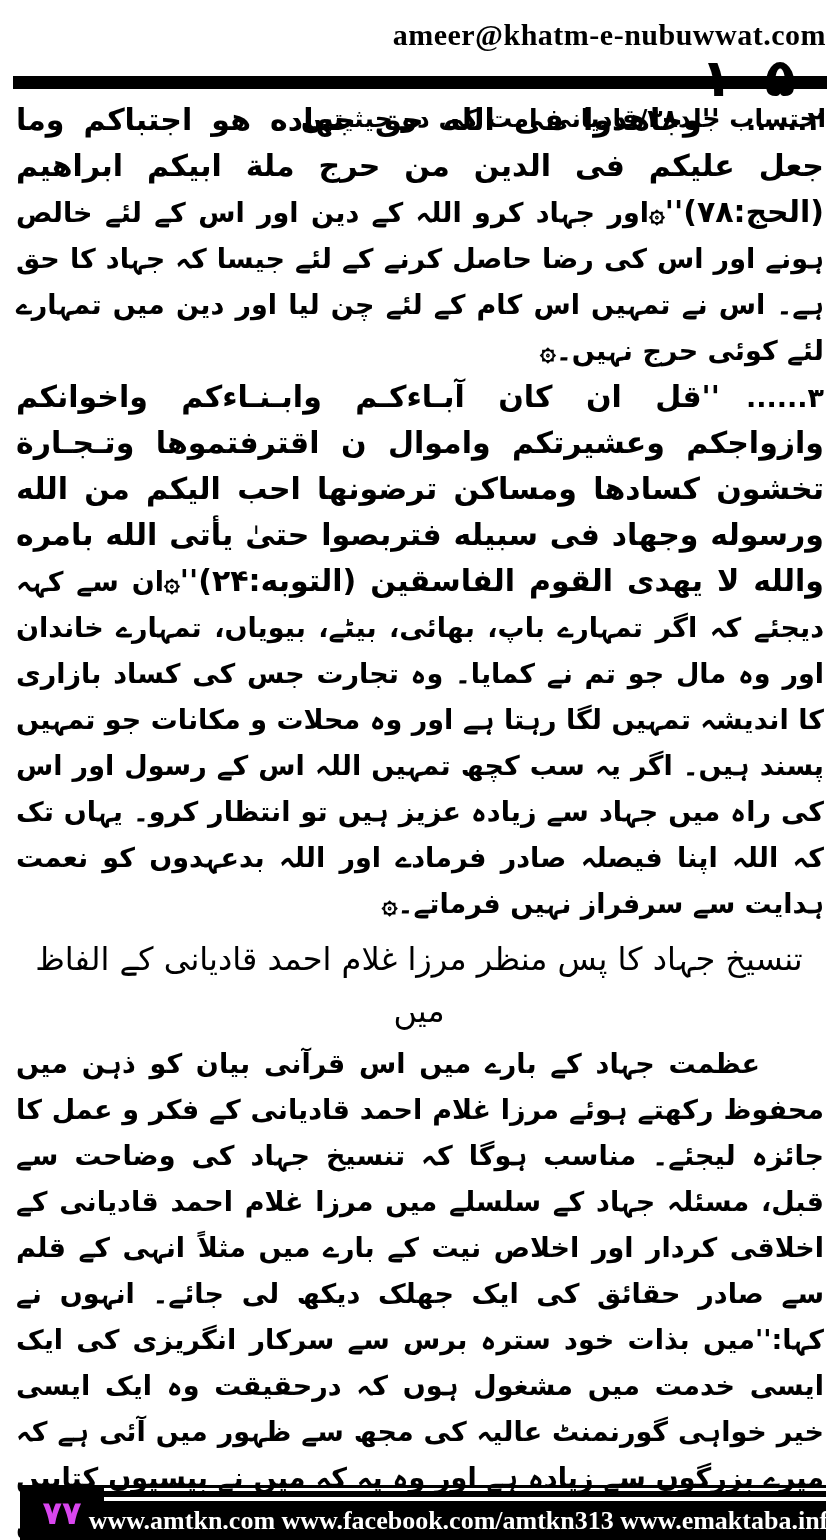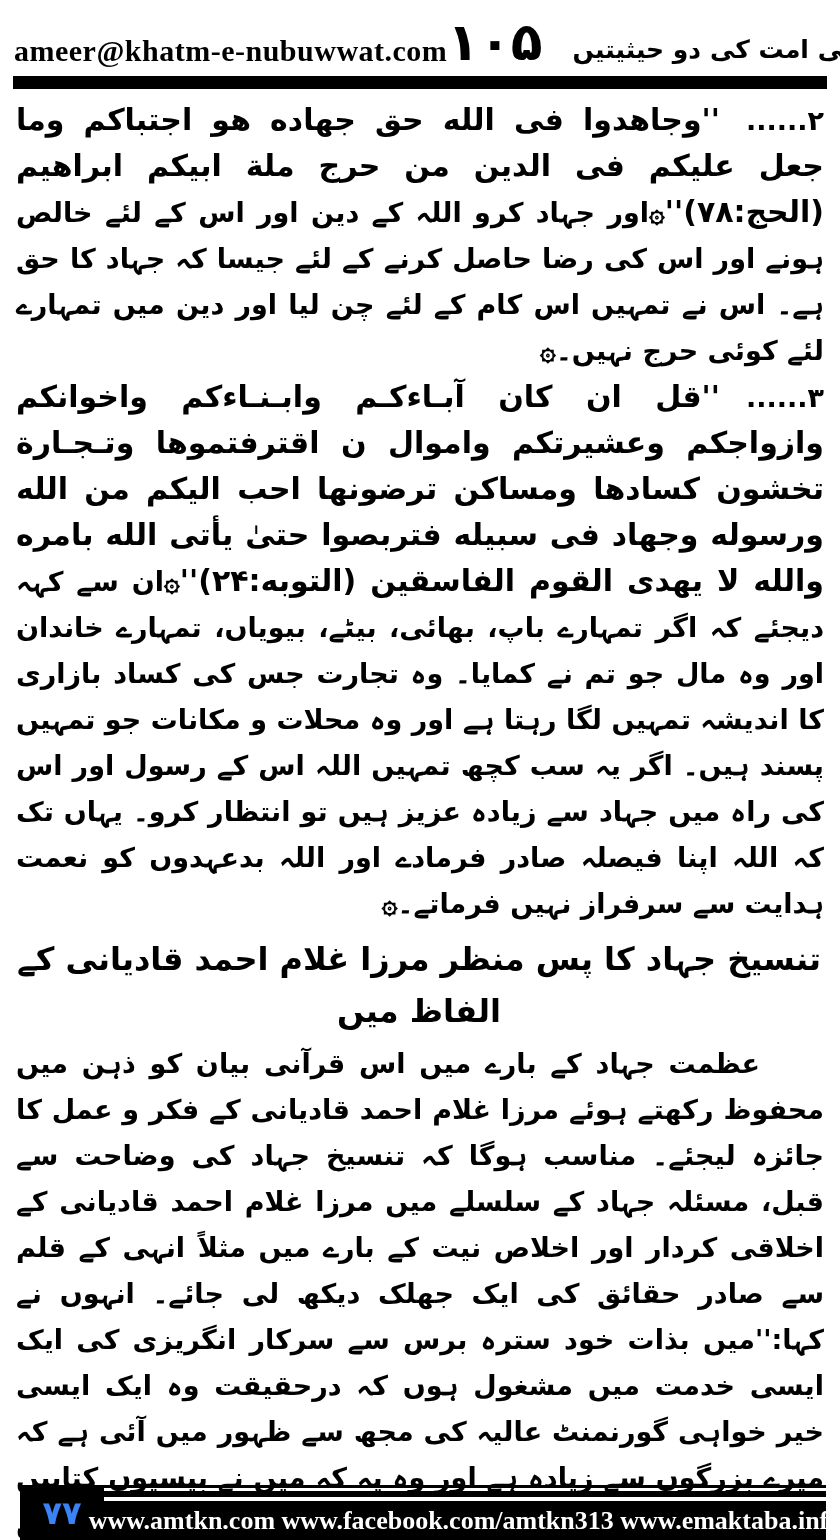--- a/index.html
+++ b/index.html
@@ -15,20 +15,21 @@
     font-family: "DejaVu Sans", sans-serif;
   }
   
   .header {
     direction: ltr;
     display: flex;
     align-items: flex-end;
     justify-content: space-between;
     padding: 18px 14px 0 14px;
     height: 68px;
+    flex-direction: column;
   }
   .header .email {
     font-family: "Liberation Serif", serif;
     font-weight: 700;
     font-size: 30px;
     letter-spacing: 0.5px;
     white-space: nowrap;
   }
   .header .page-num {
     font-family: "DejaVu Sans", sans-serif;
@@ -70,42 +71,42 @@
     padding-left: 26px;
   }
   .arabic {
     font-size: 30px;
     font-weight: 700;
     line-height: 46px;
   }
   .section-heading {
     text-align: center;
     font-size: 32px;
-    font-weight: 700;
+    font-weight: 400;
     line-height: 52px;
     margin: 6px 2px 4px 0;
   }
   .indent-first { text-indent: 64px; }
   
   .footer {
     position: absolute;
     left: 0;
     bottom: 0;
     width: 840px;
     height: 58px;
     direction: ltr;
     display: flex;
     align-items: flex-end;
   }
   .footer .page-badge {
     width: 84px;
     height: 55px;
     margin-left: 20px;
     background: #000;
-    color: #3b82f6;
+    color: #d946ef;
     display: flex;
     align-items: center;
     justify-content: center;
     font-size: 32px;
     font-weight: 700;
     font-family: "DejaVu Sans", sans-serif;
     flex: 0 0 auto;
   }
   .footer .bar-wrap {
     width: 722px;

